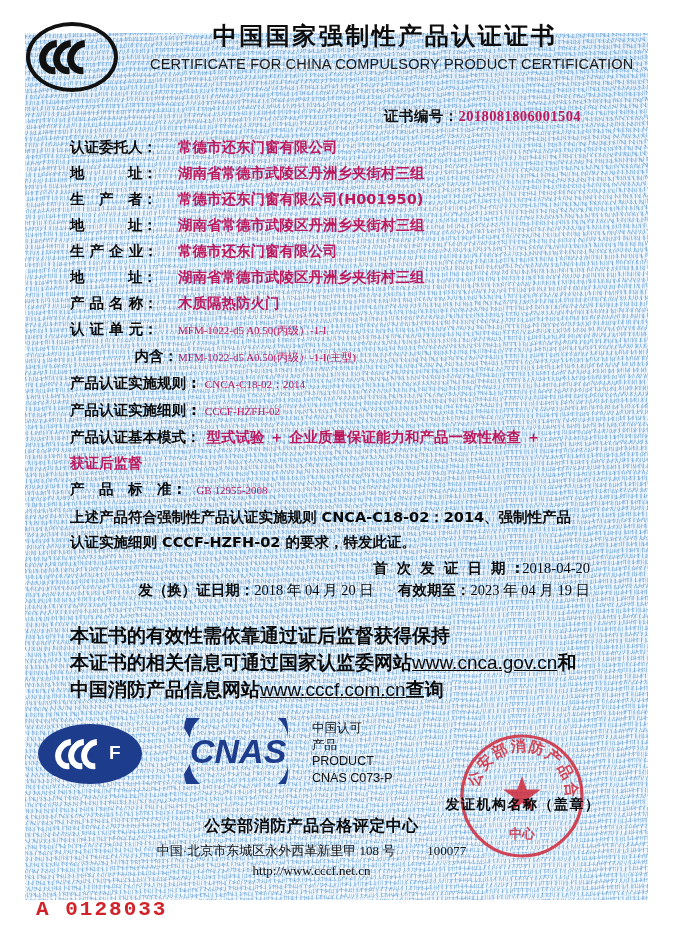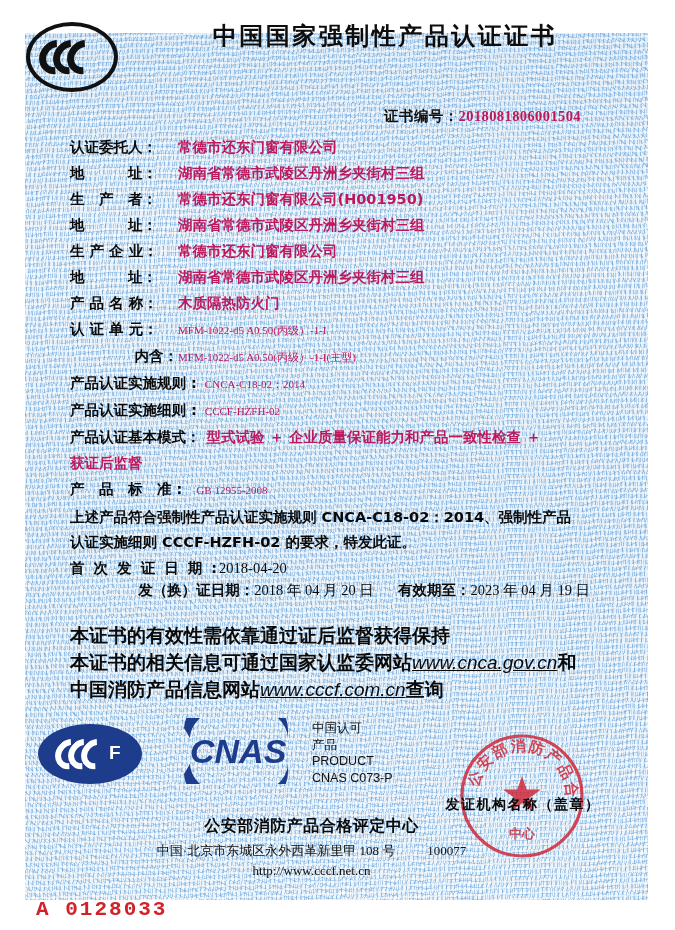--- a/index.html
+++ b/index.html
@@ -77,21 +77,21 @@
     font-family:"DejaVu Sans","Liberation Sans",sans-serif;
     font-size:14.5px;font-weight:700;color:#be185d;white-space:nowrap;
   }
   .val.mono{font-family:Liberation Serif, serif;font-weight:400;font-size:11px;}
   .para{
     font-family:"DejaVu Sans","Liberation Sans",sans-serif;
     font-size:14.5px;font-weight:700;color:#0a0a0a;line-height:25px;
   }
 
   .firstdate{
-    margin-top:4px;text-align:left;
+    margin-top:4px;text-align:right;
     font-family:"DejaVu Sans","Liberation Sans",sans-serif;
     font-size:14.5px;font-weight:700;color:#0a0a0a;letter-spacing:2px;
   }
   .firstdate .d{font-family:"Liberation Serif",serif;font-weight:400;letter-spacing:0;}
   .daterow{
     margin-top:3px;
     font-family:"DejaVu Sans","Liberation Sans",sans-serif;
     font-size:14.5px;font-weight:700;color:#0a0a0a;text-align:right;
   }
   .daterow .d{font-family:"Liberation Serif",serif;font-weight:400;}
@@ -100,21 +100,21 @@
     font-family:"DejaVu Sans","Liberation Sans",sans-serif;
     font-size:14px;font-weight:600;color:#111;line-height:25px;
   }
   .note .last{display:block;text-align:center;}
 
   .valid{
     margin-top:22px;text-align:left;
     font-family:"DejaVu Sans","Liberation Sans",sans-serif;
     font-size:19px;font-weight:700;color:#0a0a0a;line-height:27px;
   }
-  .valid .u{text-decoration:underline;font-family:"Liberation Sans",sans-serif;font-weight:500;font-style:italic;}
+  .valid .u{text-decoration:underline;font-family:"Liberation Sans",sans-serif;font-weight:500;}
 
   
   .logos{position:absolute;left:0;top:718px;width:623px;height:95px;}
   .cccf{position:absolute;left:38px;top:6px;width:104px;height:60px;}
   .cccf .oval{
     position:absolute;inset:0;background:#1e3c8c;border-radius:50%;
   }
   .cccf .cr{
     position:absolute;border:6px solid #fff;border-radius:50%;
     border-right-color:transparent;border-top-color:transparent;
@@ -176,20 +176,21 @@
   <div class="content">
 
     <div class="hdr">
       <div class="ccc-mark">
         <div class="ell"></div>
         <div class="cr c1"></div>
           <div class="cr c2"></div>
           <div class="cr c3"></div>
       </div>
       <div class="title-cn">中国国家强制性产品认证证书</div>
+      <div class="title-en">CERTIFICATE FOR CHINA COMPULSORY PRODUCT CERTIFICATION</div>
     </div>
 
     <div class="certno">
       <span class="lab">证书编号：</span><span class="val">2018081806001504</span>
     </div>
 
     <div class="body">
 
       <div class="row">
         <span class="lbl w1">认证委托人：</span>

